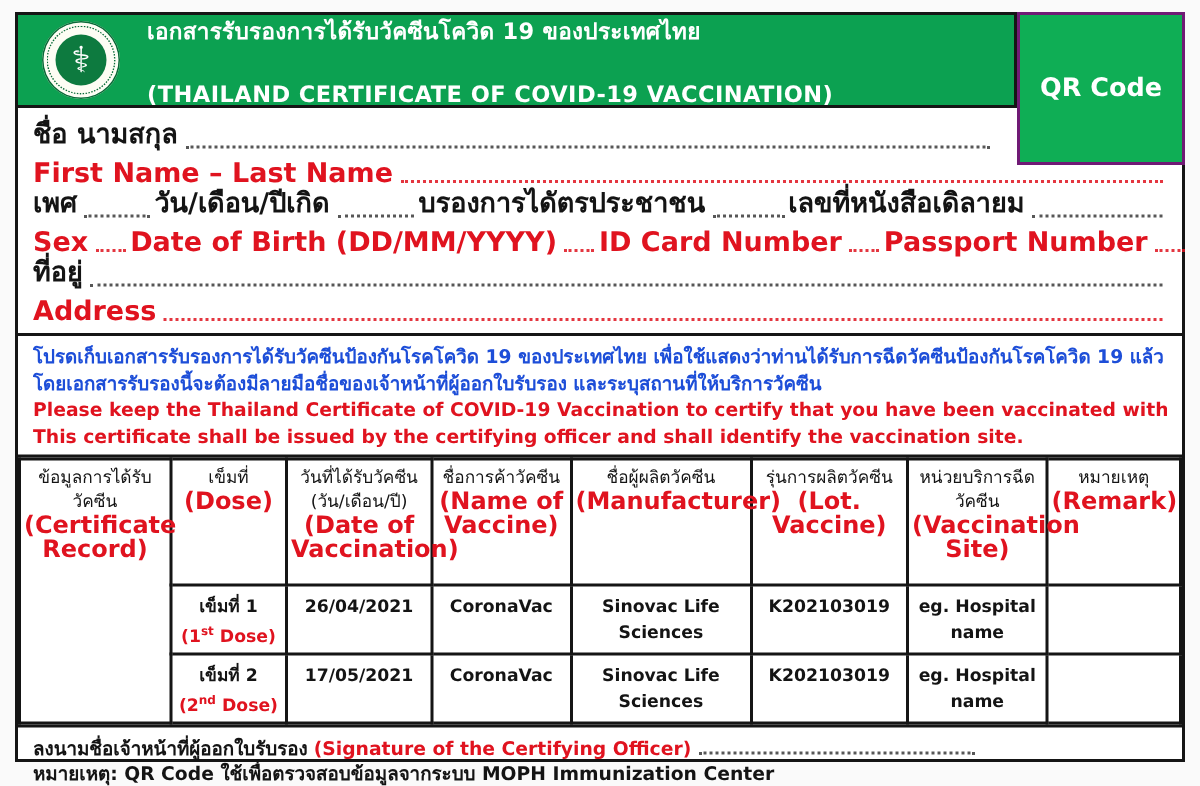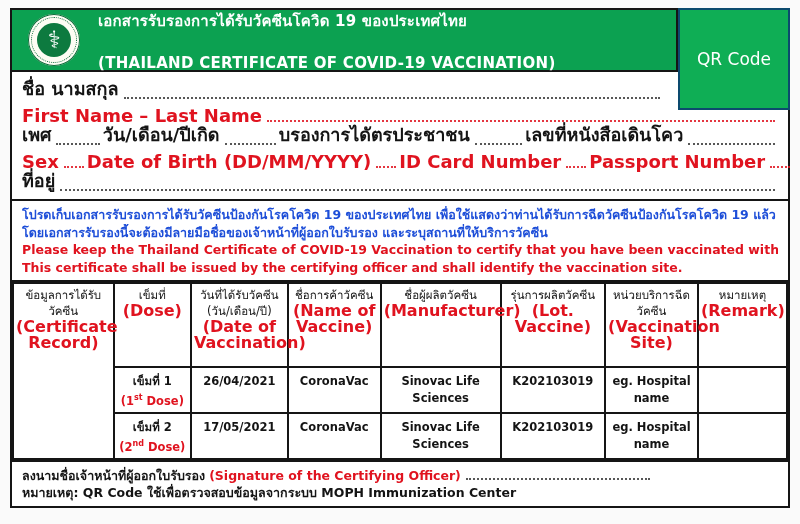--- a/index.html
+++ b/index.html
@@ -45,23 +45,23 @@
     font-size: 24px; line-height: 1;
   }
   .header-titles { color: #fff; font-weight: bold; }
   .header-title-thai  { font-size: 15px; margin-bottom: 21px; letter-spacing: .2px; }
   .header-title-eng   { font-size: 15px; letter-spacing: .3px; }
 
   .qr-box {
     position: absolute; top: -2px; right: -2px;
     width: 112px; height: 102px;
     background: #0fae55;
-    border: 2px solid #0c4a6e;
+    border: 2px solid #701a75;
     display: flex; align-items: center; justify-content: center;
-    color: #fff; font-size: 17px; font-weight: normal;
+    color: #fff; font-size: 17px; font-weight: bold;
     z-index: 2;
   }
 
   
   .info { padding: 8px 10px 4px 10px; }
   .iline { display: flex; align-items: flex-end; height: 23px; font-size: 18px; white-space: nowrap; }
   .iline .lbl { flex: 0 0 auto; }
   .thai-ink { color: #141414; font-weight: 600; }
   .red-ink  { color: #e0131f; font-weight: 700; }
   .dots {
@@ -143,35 +143,39 @@
       <span class="lbl" data-interactable="false">First Name – Last Name</span>
       <span class="dots" data-interactable="false"></span>
     </div>
     <div class="iline thai-ink" data-interactable="false">
       <span class="lbl" data-interactable="false">เพศ</span>
       <span class="dots" style="flex-grow:0.55" data-interactable="false"></span>
       <span class="lbl" data-interactable="false">วัน/เดือน/ปีเกิด</span>
       <span class="dots" style="flex-grow:0.65" data-interactable="false"></span>
       <span class="lbl" data-interactable="false">บรองการไดัตรประชาชน</span>
       <span class="dots" style="flex-grow:0.6" data-interactable="false"></span>
-      <span class="lbl" data-interactable="false">เลขที่หนังสือเดินโคว</span>
+      <span class="lbl" data-interactable="false">เลขที่หนังสือเดิลายม</span>
       <span class="dots" style="flex-grow:1.1" data-interactable="false"></span>
     </div>
     <div class="iline red-ink" data-interactable="false">
       <span class="lbl" data-interactable="false">Sex</span>
       <span class="dots" style="flex-grow:0.55" data-interactable="false"></span>
       <span class="lbl" data-interactable="false">Date of Birth (DD/MM/YYYY)</span>
       <span class="dots" style="flex-grow:0.6" data-interactable="false"></span>
       <span class="lbl" data-interactable="false">ID Card Number</span>
       <span class="dots" style="flex-grow:0.6" data-interactable="false"></span>
       <span class="lbl" data-interactable="false">Passport Number</span>
       <span class="dots" style="flex-grow:1.0" data-interactable="false"></span>
     </div>
     <div class="iline thai-ink" data-interactable="false">
       <span class="lbl" data-interactable="false">ที่อยู่</span>
+      <span class="dots" data-interactable="false"></span>
+    </div>
+    <div class="iline red-ink" data-interactable="false">
+      <span class="lbl" data-interactable="false">Address</span>
       <span class="dots" data-interactable="false"></span>
     </div>
   </div>
 
   <div class="notice" data-interactable="false">
     <p class="n-thai" data-interactable="false">โปรดเก็บเอกสารรับรองการได้รับวัคซีนป้องกันโรคโควิด 19 ของประเทศไทย เพื่อใช้แสดงว่าท่านได้รับการฉีดวัคซีนป้องกันโรคโควิด 19 แล้ว</p>
     <p class="n-thai" data-interactable="false">โดยเอกสารรับรองนี้จะต้องมีลายมือชื่อของเจ้าหน้าที่ผู้ออกใบรับรอง และระบุสถานที่ให้บริการวัคซีน</p>
     <p class="n-eng" data-interactable="false">Please keep the Thailand Certificate of COVID-19 Vaccination to certify that you have been vaccinated with the COVID-19 vaccine.</p>
     <p class="n-eng" data-interactable="false">This certificate shall be issued by the certifying officer and shall identify the vaccination site.</p>
   </div>

